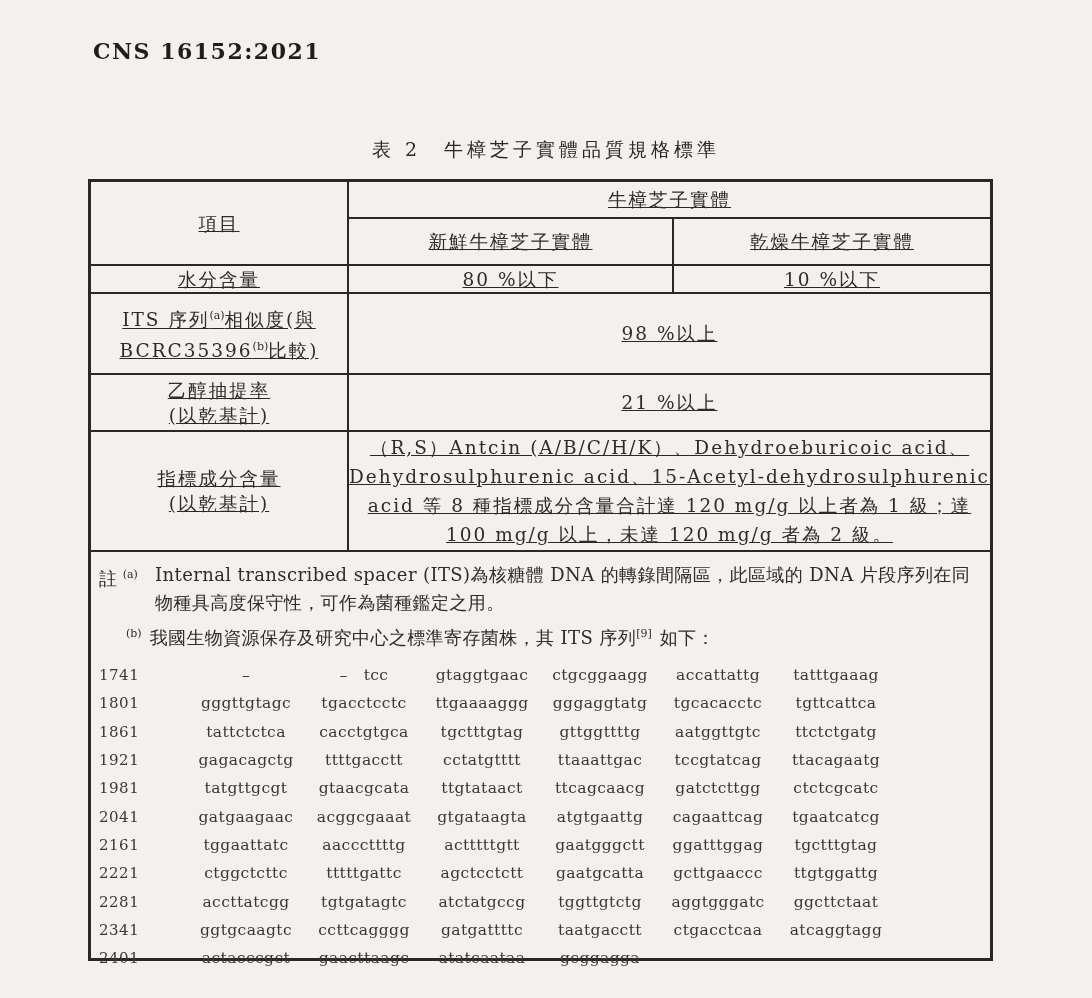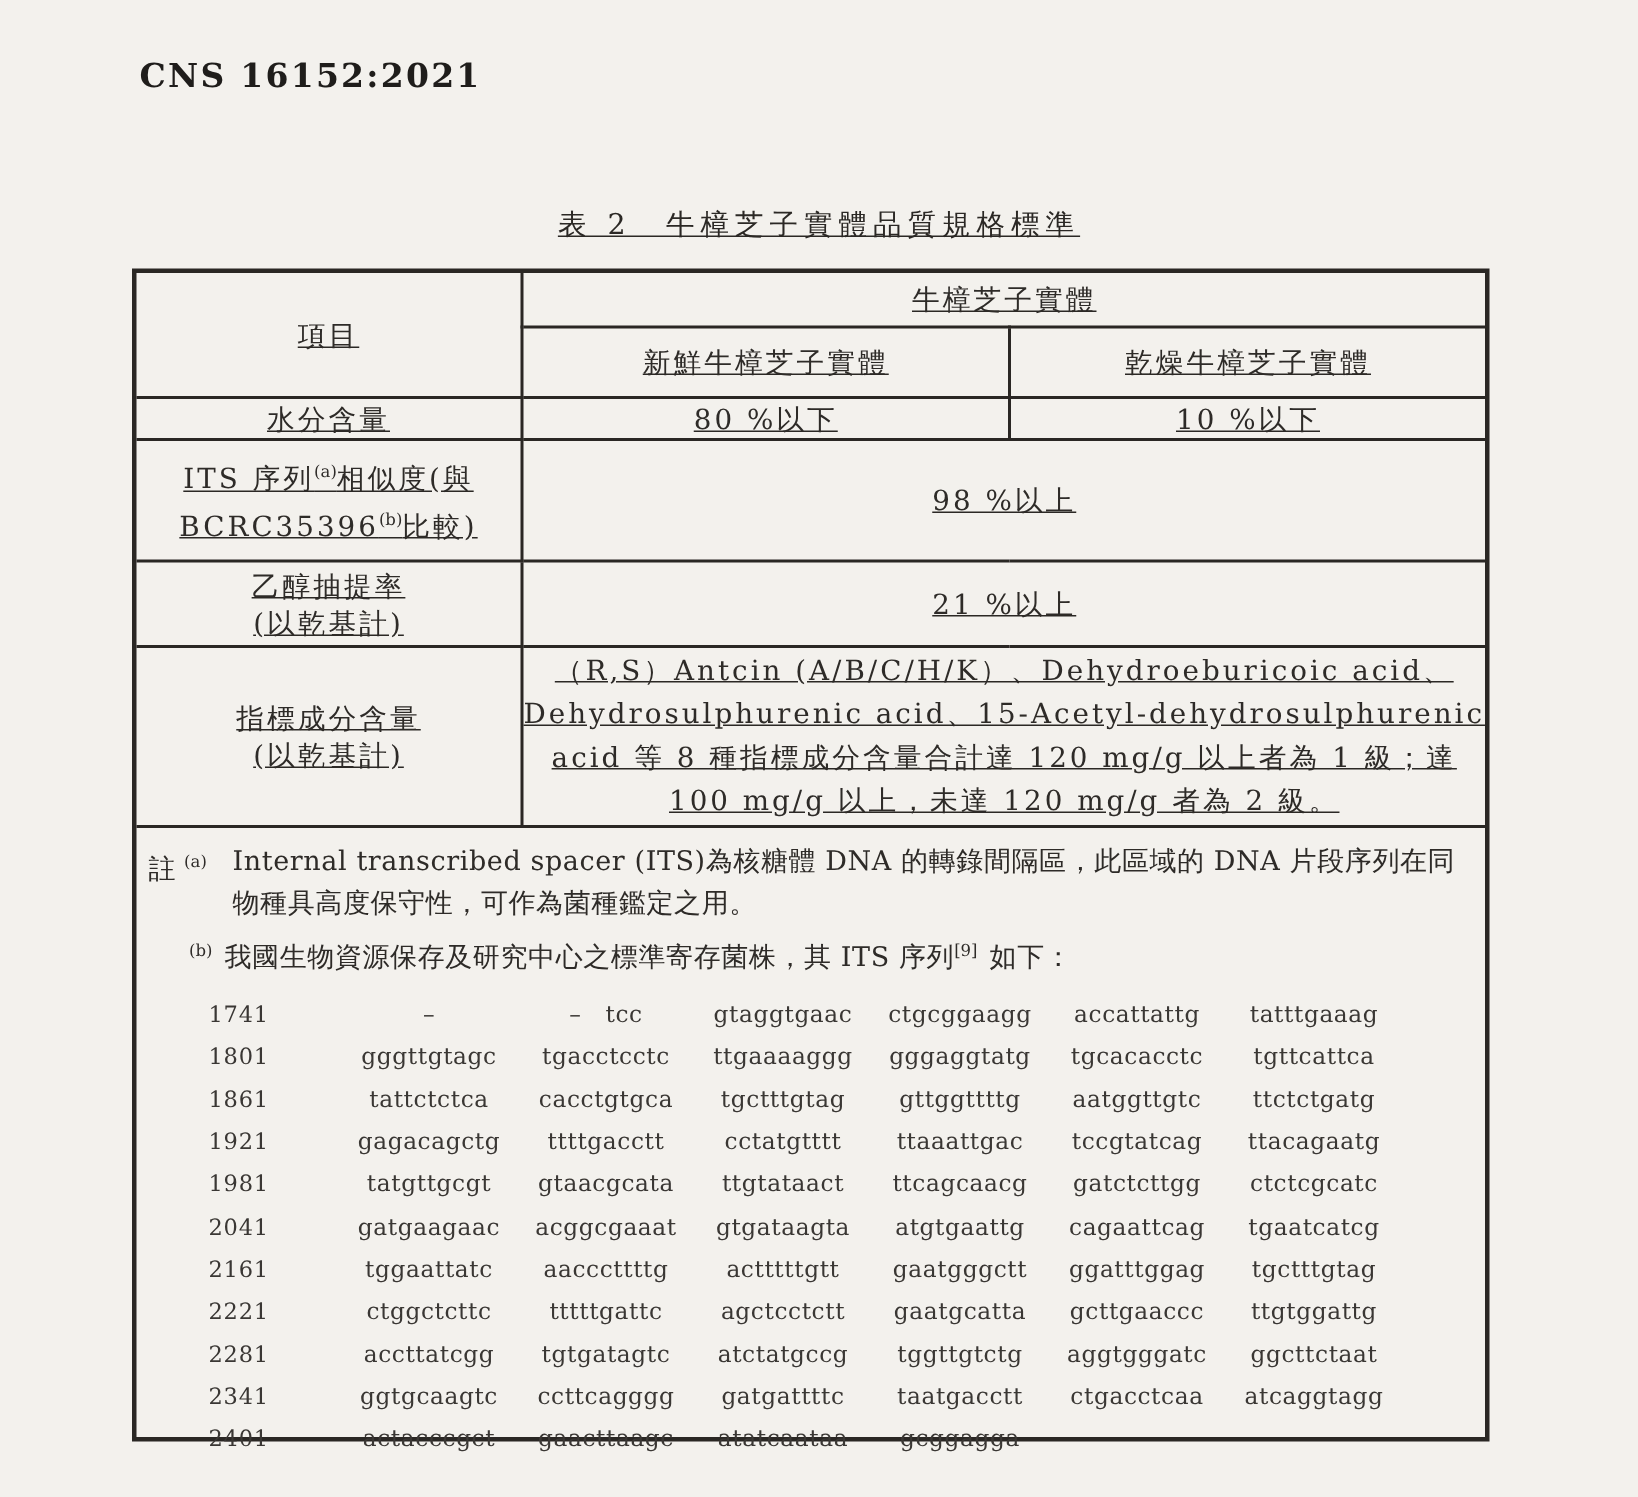--- a/index.html
+++ b/index.html
@@ -10,21 +10,21 @@
     color:#2b2825;
     position:relative;
     overflow:hidden;
   }
   .doc-number {
     position:absolute; left:93px; top:38px;
     font-size:22px; font-weight:bold; letter-spacing:1.5px; color:#1f1d1b;
   }
   .caption {
     position:absolute; top:137px; left:0; width:100%;
-    text-align:center; font-size:19px; letter-spacing:4px; color:#2b2825;text-decoration:underline;
+    text-align:center; font-size:19px; letter-spacing:4px; color:#2b2825;
   }
   .main-box {
     position:absolute; left:88px; top:179px;
     width:905px; height:782px; box-sizing:border-box;
     border:3px solid #2a2724;
     display:flex; flex-direction:column;
   }
   table.spec {
     border-collapse:collapse; border-style:hidden;
     width:100%; table-layout:fixed;text-decoration:underline;
@@ -49,21 +49,21 @@
     flex:1; border-top:2px solid #2a2724;
     padding:9px 4px 0 8px;
     font-size:18px; line-height:28px; color:#2e2b28;
     box-sizing:border-box;
   }
   .note-a { display:flex; }
   .note-a-label { flex:0 0 56px; white-space:nowrap; }
   .note-a-text { flex:1; letter-spacing:0.4px; }
   .note-b { margin-left:27px; margin-top:3px; letter-spacing:0.4px; }
   .note-b sup { margin-right:8px; }
-  .dna-grid { margin-top:9px; margin-left:40px; }
+  .dna-grid { margin-top:9px; }
   .dna-row {
     display:grid; grid-template-columns:88px repeat(6,118px);
     height:28.3px; align-items:center;
   }
   .dna-pos { text-align:left; font-size:15px; color:#3a3734; letter-spacing:0.5px; }
   .dna-seq { text-align:center; font-size:15.5px; color:#3a3734; white-space:pre; letter-spacing:0.4px; }
 </style>
 </head>
 <body>
 

